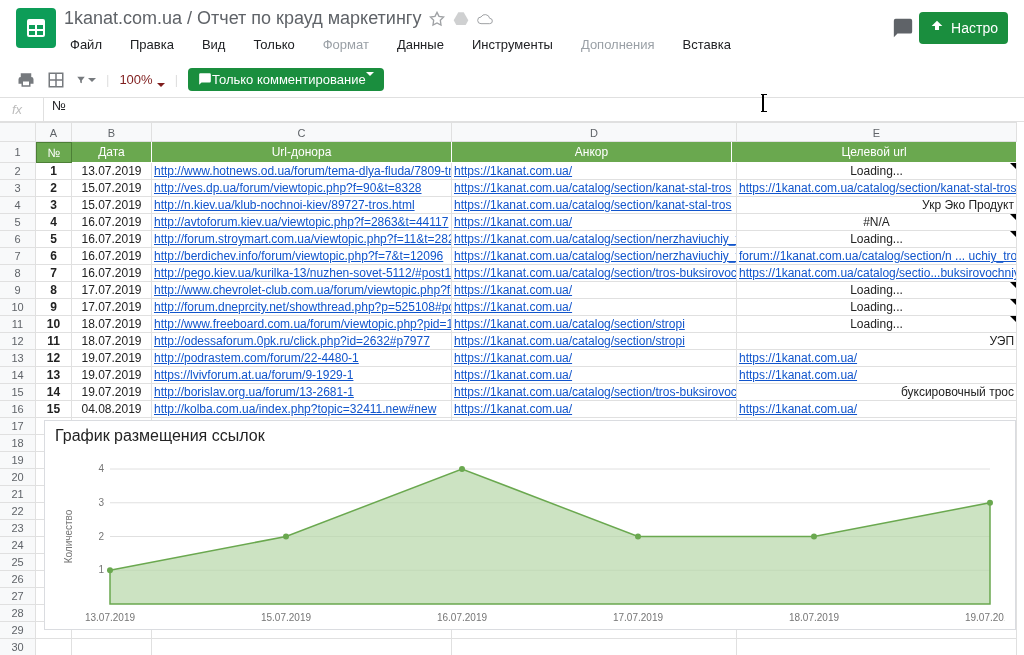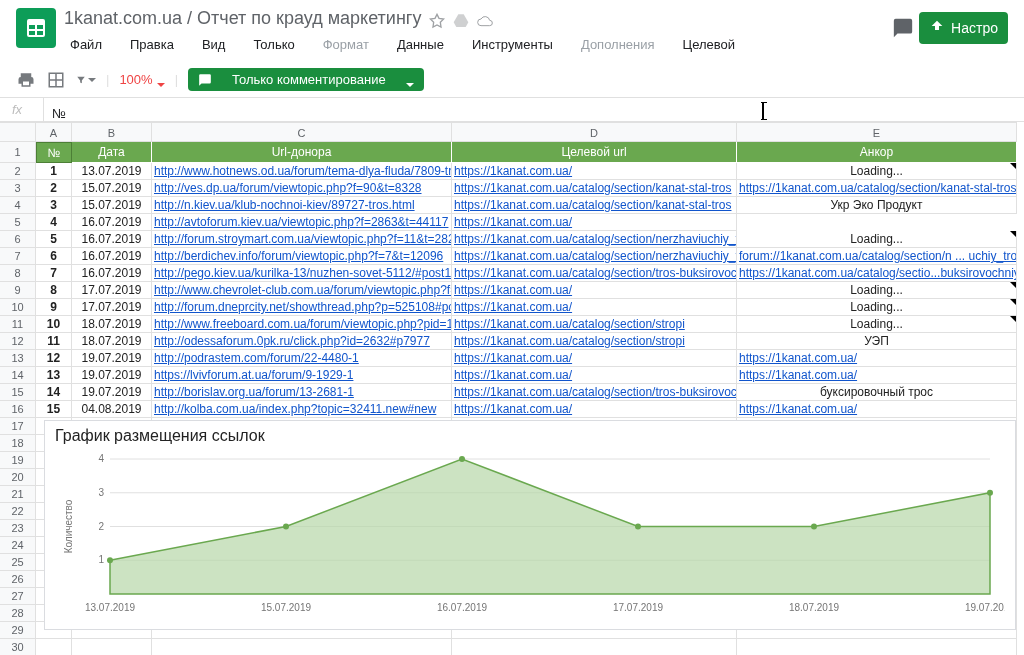--- a/index.html
+++ b/index.html
@@ -1,35 +1,35 @@
 <!DOCTYPE html>
 <html><head>
 <meta charset="utf-8">
 <style>
 *{box-sizing:border-box;margin:0;padding:0;font-family:Arial,sans-serif}
 body{font-size:13px;color:#222;background:#fff;overflow:hidden}
 .top-bar{display:flex;align-items:flex-start;padding:8px 16px 0;height:62px}
 .logo{width:40px;height:40px;background:#0d9d58;border-radius:4px;display:flex;align-items:center;justify-content:center;margin-right:8px}
 .logo svg{width:24px;height:24px;fill:#fff}
 .title-zone{flex:1}
-.doc-title-row{display:flex;align-items:flex-end;gap:8px;font-size:18px;color:#5f6368;margin-bottom:4px}
+.doc-title-row{display:flex;align-items:center;gap:8px;font-size:18px;color:#5f6368;margin-bottom:4px}
 .doc-title{color:#5f6368}
 .star-icon,.cloud-icon,.sync-icon{width:16px;height:16px;opacity:.6}
 .menu-row{display:flex;gap:16px;font-size:13px;color:#202124}
 .menu-row span{padding:4px 6px;border-radius:4px;cursor:pointer}
 .menu-row .disabled{color:#9aa0a6}
 .right-controls{display:flex;align-items:center;padding-top:4px}
 .comment-icon{width:32px;height:32px;color:#5f6368;display:flex;align-items:center;justify-content:center}
 .share-btn{background:#1a8e3e;color:#fff;padding:8px 10px;border-radius:4px;display:flex;align-items:center;gap:6px;font-size:14px}
 .toolbar{display:flex;align-items:center;padding:6px 16px;gap:10px;border-bottom:1px solid #e0e0e0}
 .tool-icon{width:20px;height:20px;color:#5f6368;opacity:.85;display:flex;align-items:center;justify-content:center}
-.zoom{font-size:13px;color:#ef4444;display:flex;align-items:flex-end;gap:4px}
-.comment-only-btn{background:#1a8e3e;color:#fff;padding:4px 10px;border-radius:4px;display:flex;align-items:flex-end;gap:20px;font-size:13px}
+.zoom{font-size:13px;color:#7f1d1d;display:flex;align-items:flex-end;gap:4px}
+.comment-only-btn{background:#1a8e3e;color:#fff;padding:4px 10px;border-radius:4px;display:flex;align-items:flex-start;gap:0;font-size:13px}
 .triangle{width:0;height:0;border-left:4px solid transparent;border-right:4px solid transparent;border-top:4px solid currentColor}
-.fx-row{display:flex;align-items:flex-end;border-bottom:1px solid #e0e0e0;height:24px;font-size:13px}
+.fx-row{display:flex;align-items:flex-start;border-bottom:1px solid #e0e0e0;height:24px;font-size:13px}
 .fx-label{font-style:italic;color:#bdbdbd;padding:0 12px;border-right:1px solid #e0e0e0;height:100%;display:flex;align-items:center;width:44px}
 .fx-content{padding-left:8px;color:#202124;flex:1;position:relative}
 .text-cursor{position:absolute;left:718px;top:-4px;width:1px;height:18px;border-left:2px solid #000;border-right:2px solid transparent}
 .text-cursor::before,.text-cursor::after{content:'';position:absolute;width:6px;height:1px;background:#000;left:-3px}
 .text-cursor::before{top:0}.text-cursor::after{bottom:0}
 .grid{overflow:auto}
 .col-headers{display:flex;height:20px}
 .corner{width:36px;background:#f8f9fa;border:1px solid #e0e0e0;border-left:none}
 .col-h{background:#f8f9fa;border:1px solid #e0e0e0;border-left:none;text-align:center;font-size:11px;color:#5f6368;line-height:20px}
 .cA{width:36px}.cB{width:80px}.cC{width:300px}.cD{width:285px}.cE{width:280px}
@@ -37,26 +37,26 @@
 .row-h{width:36px;background:#f8f9fa;border:1px solid #e0e0e0;border-top:none;border-left:none;text-align:center;font-size:11px;color:#5f6368;line-height:17px}
 .hdr-row{height:21px}
 .hdr-row .cell{background:#6aa84f;color:#fff;text-align:center;font-size:12px;line-height:21px;border:1px solid #fff;border-top:none;border-left:none}
 .hdr-row .row-h{line-height:21px}
 .hdr-row .cell.cA{border:1px solid #4c7f36}
 .cell{border:1px solid #e0e0e0;border-top:none;border-left:none;font-size:12px;line-height:17px;padding:0 2px;white-space:nowrap;overflow:hidden;position:relative}
 .num{text-align:center;font-weight:bold}
 .date{text-align:center}
 .link{color:#1155cc;text-decoration:underline;text-align:left}
 .center{text-align:center}
-.txt{text-align:center}
+.txt{text-align:right}
 .tri-note{position:absolute;top:0;right:0;width:0;height:0;border-top:6px solid #000;border-left:6px solid transparent}
 .chart-wrap{position:relative}
 .chart-wrap .row{height:17px}
 .chart-box{position:absolute;left:44px;top:2px;right:8px;height:210px;background:#fff;border:1px solid #dadce0;padding:6px 10px}
-.chart-title{font-size:16px;margin-bottom:4px}
+.chart-title{font-size:16px;margin-bottom:14px}
 .chart-svg{width:100%;height:170px}
 .axis-text{font-size:10px;fill:#757575}
 .ylabel{font-size:10px;fill:#757575}
 .gridline{stroke:#e0e0e0;stroke-width:1}
 .chart-area{fill:#b6d7a8;stroke:#6aa84f;stroke-width:1.5;fill-opacity:.7}
 .pt{fill:#6aa84f}
 </style>
 </head>
 <body>
 
@@ -81,21 +81,21 @@
     </div>
     <div class="menu-row">
       <span>Файл</span>
       <span>Правка</span>
       <span>Вид</span>
       <span>Только</span>
       <span class="disabled">Формат</span>
       <span>Данные</span>
       <span>Инструменты</span>
       <span class="disabled">Дополнения</span>
-      <span>Целевой</span>
+      <span>Вставка</span>
     </div>
   </div>
   <div class="right-controls">
     <div class="comment-icon">
       <svg width="22" height="22" viewBox="0 0 24 24">
           <path fill="#5f6368" d="M20 2H4a2 2 0 00-2 2v18l4-4h14a2 2 0 002-2V4a2 2 0 00-2-2z"></path>
         </svg>
     </div>
     <div class="share-btn">
       <svg width="16" height="16" viewBox="0 0 24 24">
@@ -151,22 +151,22 @@
     <div class="col-h cC">C</div>
     <div class="col-h cD">D</div>
     <div class="col-h cE">E</div>
   </div>
 
   <div class="row hdr-row">
     <div class="row-h">1</div>
     <div class="cell cA">№</div>
     <div class="cell cB">Дата</div>
     <div class="cell cC">Url-донора</div>
+    <div class="cell cE">Анкор</div>
     <div class="cell cD">Целевой url</div>
-    <div class="cell cE">Анкор</div>
   </div>
 
   <div id="data-rows">
       <div class="row">
         <div class="row-h">2</div>
         <div class="cell cA num">1</div>
         <div class="cell cB date">13.07.2019</div>
         <div class="cell cC link">http://www.hotnews.od.ua/forum/tema-dlya-fluda/7809-tros#19</div>
         <div class="cell cD link">https://1kanat.com.ua/</div>
         <div class="cell cE center">Loading...<span class="tri-note"></span></div>
@@ -186,20 +186,21 @@
         <div class="cell cC link">http://n.kiev.ua/klub-nochnoi-kiev/89727-tros.html</div>
         <div class="cell cD link">https://1kanat.com.ua/catalog/section/kanat-stal-tros</div>
         <div class="cell cE txt">Укр Эко Продукт</div>
       </div>
       <div class="row">
         <div class="row-h">5</div>
         <div class="cell cA num">4</div>
         <div class="cell cB date">16.07.2019</div>
         <div class="cell cC link">http://avtoforum.kiev.ua/viewtopic.php?f=2863&amp;t=44117</div>
         <div class="cell cD link">https://1kanat.com.ua/</div>
+        <div class="cell cE center">#N/A<span class="tri-note"></span></div>
       </div>
       <div class="row">
         <div class="row-h">6</div>
         <div class="cell cA num">5</div>
         <div class="cell cB date">16.07.2019</div>
         <div class="cell cC link">http://forum.stroymart.com.ua/viewtopic.php?f=11&amp;t=28290&amp;s</div>
         <div class="cell cD link">https://1kanat.com.ua/catalog/section/nerzhaviuchiy_tros</div>
         <div class="cell cE center">Loading...<span class="tri-note"></span></div>
       </div>
       <div class="row">

